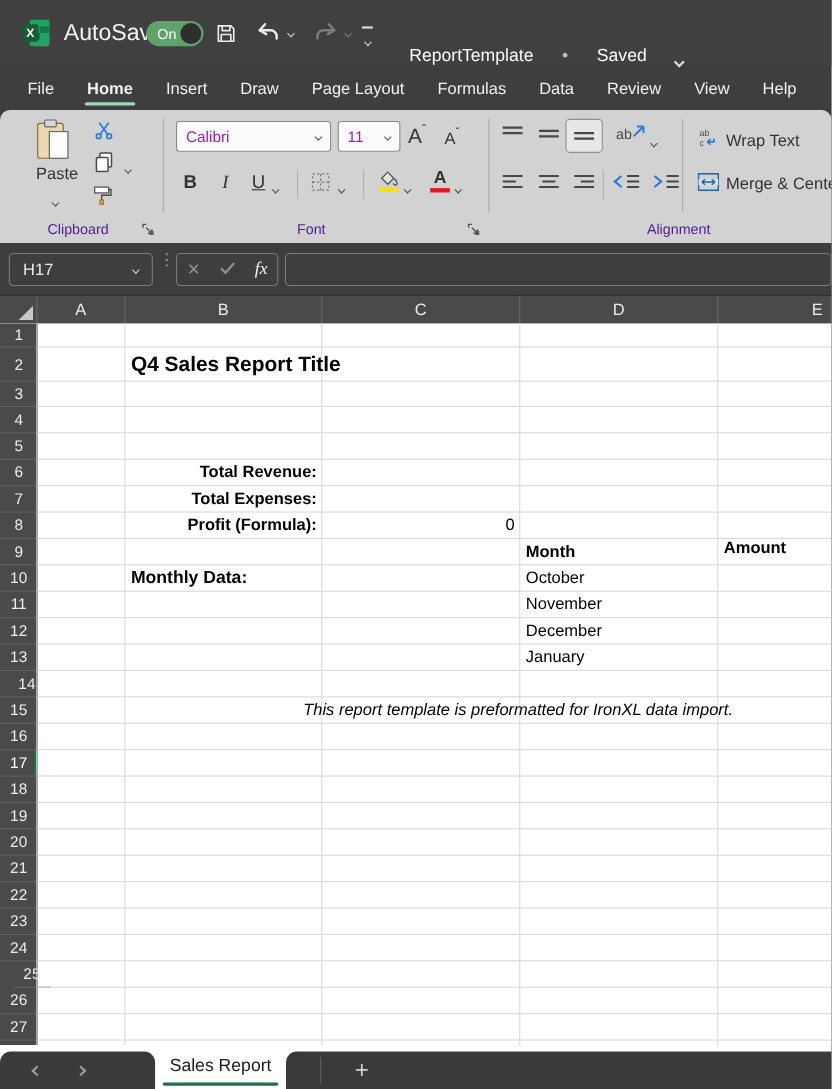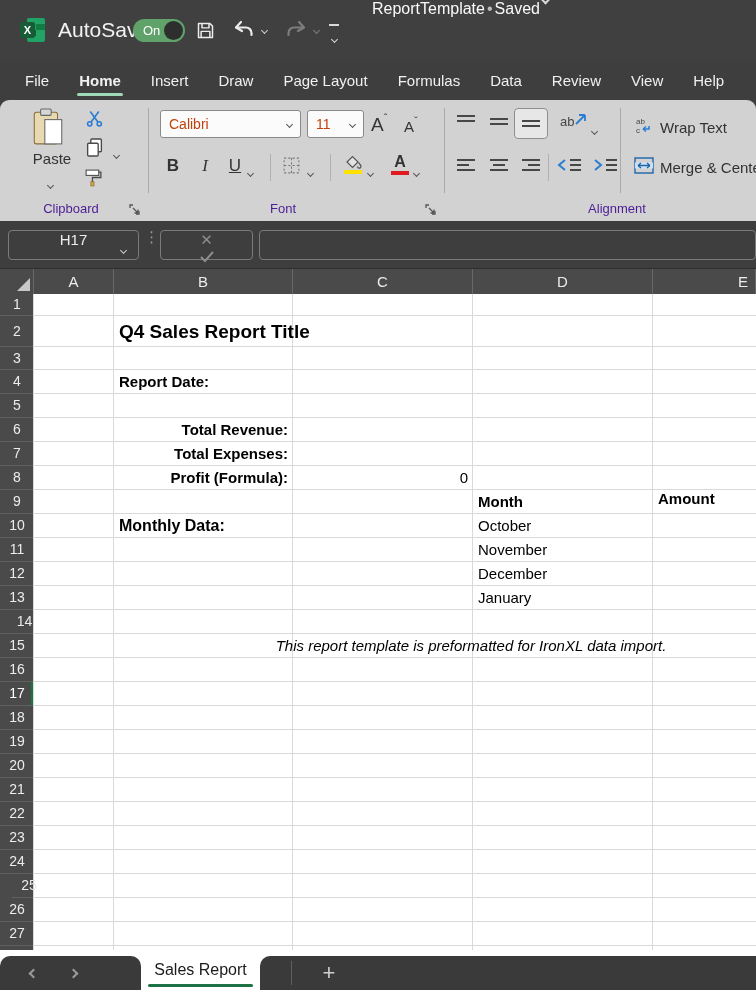--- a/index.html
+++ b/index.html
@@ -16,50 +16,50 @@
 
   
   #titlebar { position:absolute; top:0; left:0; width:756px; height:60px; background:#404040; color:#f2f2f2; }
   #titlebar .abs { position:absolute; }
   .autosave-label { left:58px; top:0; height:60px; display:flex; align-items:center; font-size:21px; }
   .toggle { left:133px; top:19px; width:52px; height:23px; border-radius:12px; background:#5fa36a; position:absolute; }
   .toggle .on { position:absolute; left:10px; top:4px; font-size:13px; color:#fff; }
   .toggle .knob { position:absolute; right:2px; top:2px; width:19px; height:19px; border-radius:50%; background:#2e2e2e; }
   .qat-btn { top:0; height:60px; display:flex; align-items:center; color:#ededed; }
   .qat-btn.dim { color:#7d7d7d; }
-  .doc-title { left:372px; top:0; height:60px; display:flex; align-items:flex-start; gap:2px; font-size:16px; color:#fafafa; }
+  .doc-title { left:372px; top:0; height:60px; display:flex; align-items:flex-end; gap:26px; font-size:16px; color:#fafafa; }
   .collapse-icon { left:328px; top:24px; width:12px; text-align:center; }
   .collapse-icon .bar { display:block; width:10px; height:0; border-top:2px solid #d9d9d9; margin:0 auto 2px; }
 
   
   #menubar { position:absolute; top:60px; left:0; width:756px; height:40px; }
   #menu-list { list-style:none; display:flex; gap:30px; padding-left:25px; height:40px; align-items:center; }
   #menu-list li { position:relative; color:#f0f0f0; font-size:15px; cursor:default; white-space:nowrap; }
   #menu-list li.active { font-weight:bold; }
   #menu-list li.active::after { content:""; position:absolute; left:-2px; right:-2px; bottom:-7px; height:3px; background:#9fd8b4; border-radius:2px; }
 
   
   #ribbon { position:absolute; top:100px; left:0; width:756px; height:121px; background:#d2d2d2;
             border-radius:9px 9px 0 0; color:#3a3a3a; overflow:hidden; }
   #ribbon .abs { position:absolute; }
   .group-label { position:absolute; bottom:5px; font-size:13px; color:#4c1d95; text-align:center; }
   .vsep  { position:absolute; width:1px; background:#aaaaaa; top:8px; height:85px; }
   .vsep2 { position:absolute; width:1px; background:#b0b0b0; top:54px; height:27px; }
   .launcher { position:absolute; width:13px; height:13px; }
   .combo { position:absolute; height:28px; background:#fbfbfb; border:1px solid #8a8a8a; border-radius:3px;
-           font-size:14px; color:#c2410c; display:flex; align-items:center; padding:0 8px; }
+           font-size:14px; color:#a21caf; display:flex; align-items:center; padding:0 8px; }
   .combo .chev { margin-left:auto; color:#555; }
   .btn-letter { position:absolute; top:52px; height:28px; display:flex; align-items:center; justify-content:center; width:22px; font-size:17px; color:#333; }
   .ribbon-txtbtn { position:absolute; display:flex; align-items:center; gap:6px; font-size:15px; color:#333; white-space:nowrap; }
   .sel-box { position:absolute; border:1px solid #8f8f8f; background:#e7e7e7; border-radius:4px; }
   .colorbar { position:absolute; height:4px; width:18px; }
 
   
   #formulabar { position:absolute; top:221px; left:0; width:756px; height:47px; background:#3e3e3e; }
-  .fbox { position:absolute; top:9px; height:30px; border:1px solid #7a7a7a; border-radius:4px; display:flex; align-items:center; color:#ececec; font-size:15px;flex-direction:column; }
+  .fbox { position:absolute; top:9px; height:30px; border:1px solid #7a7a7a; border-radius:4px; display:flex; align-items:center; color:#ececec; font-size:15px; }
   #namebox { left:8px; width:131px; padding:0 12px; }
   #namebox .chev { margin-left:auto; color:#cfcfcf; }
   #fb-dots { position:absolute; left:144px; top:12px; color:#9a9a9a; font-size:15px; line-height:8px; letter-spacing:0; }
   #fxgroup { left:160px; width:93px; justify-content:space-around; }
   #fxgroup .x { color:#8f8f8f; font-size:15px; }
   #fxgroup .ck{ color:#8f8f8f; }
   #fxgroup .fx { color:#f5f5f5; font-style:italic; font-family:"Liberation Serif", serif; font-size:16px; }
   #formula-input { left:259px; width:497px; padding:0 8px; color:#fff; }
 
   
@@ -427,21 +427,20 @@
     <div class="gridline-h" style="top: 459px;"></div>
     <div class="gridline-h" style="top: 483px;"></div>
     <div class="gridline-h" style="top: 507px;"></div>
     <div class="gridline-h" style="top: 531px;"></div>
     <div class="gridline-h" style="top: 555px;"></div>
     <div class="gridline-h" style="top: 579px;"></div>
     <div class="gridline-h" style="top: 603px;"></div>
     <div class="gridline-h" style="top: 627px;"></div>
     <div class="gridline-h" style="top: 651px;"></div>
     <div class="cell b" style="left: 114px; top: 22px; width: 179px; height: 31px; line-height: 31px; font-size: 19px;">Q4 Sales Report Title</div>
-    <div class="cell b" style="left: 114px; top: 76px; width: 179px; height: 24px; line-height: 24px;">Report Date:</div>
     <div class="cell b right" style="left: 114px; top: 124px; width: 179px; height: 24px; line-height: 24px;">Total Revenue:</div>
     <div class="cell b right" style="left: 114px; top: 148px; width: 179px; height: 24px; line-height: 24px;">Total Expenses:</div>
     <div class="cell b right" style="left: 114px; top: 172px; width: 179px; height: 24px; line-height: 24px;">Profit (Formula):</div>
     <div class="cell right" style="left: 293px; top: 172px; width: 180px; height: 24px; line-height: 24px;">0</div>
     <div class="cell b" style="left: 473px; top: 196px; width: 180px; height: 24px; line-height: 24px;">Month</div>
     <div class="cell b" style="left: 653px; top: 193px; width: 103px; height: 24px; line-height: 24px;">Amount</div>
     <div class="cell b" style="left: 114px; top: 220px; width: 179px; height: 24px; line-height: 24px; font-size: 16px;">Monthly Data:</div>
     <div class="cell" style="left: 473px; top: 244px; width: 180px; height: 24px; line-height: 24px;">November</div>
     <div class="cell" style="left: 473px; top: 220px; width: 180px; height: 24px; line-height: 24px;">October</div>
     <div class="cell" style="left: 473px; top: 268px; width: 180px; height: 24px; line-height: 24px;">December</div>

